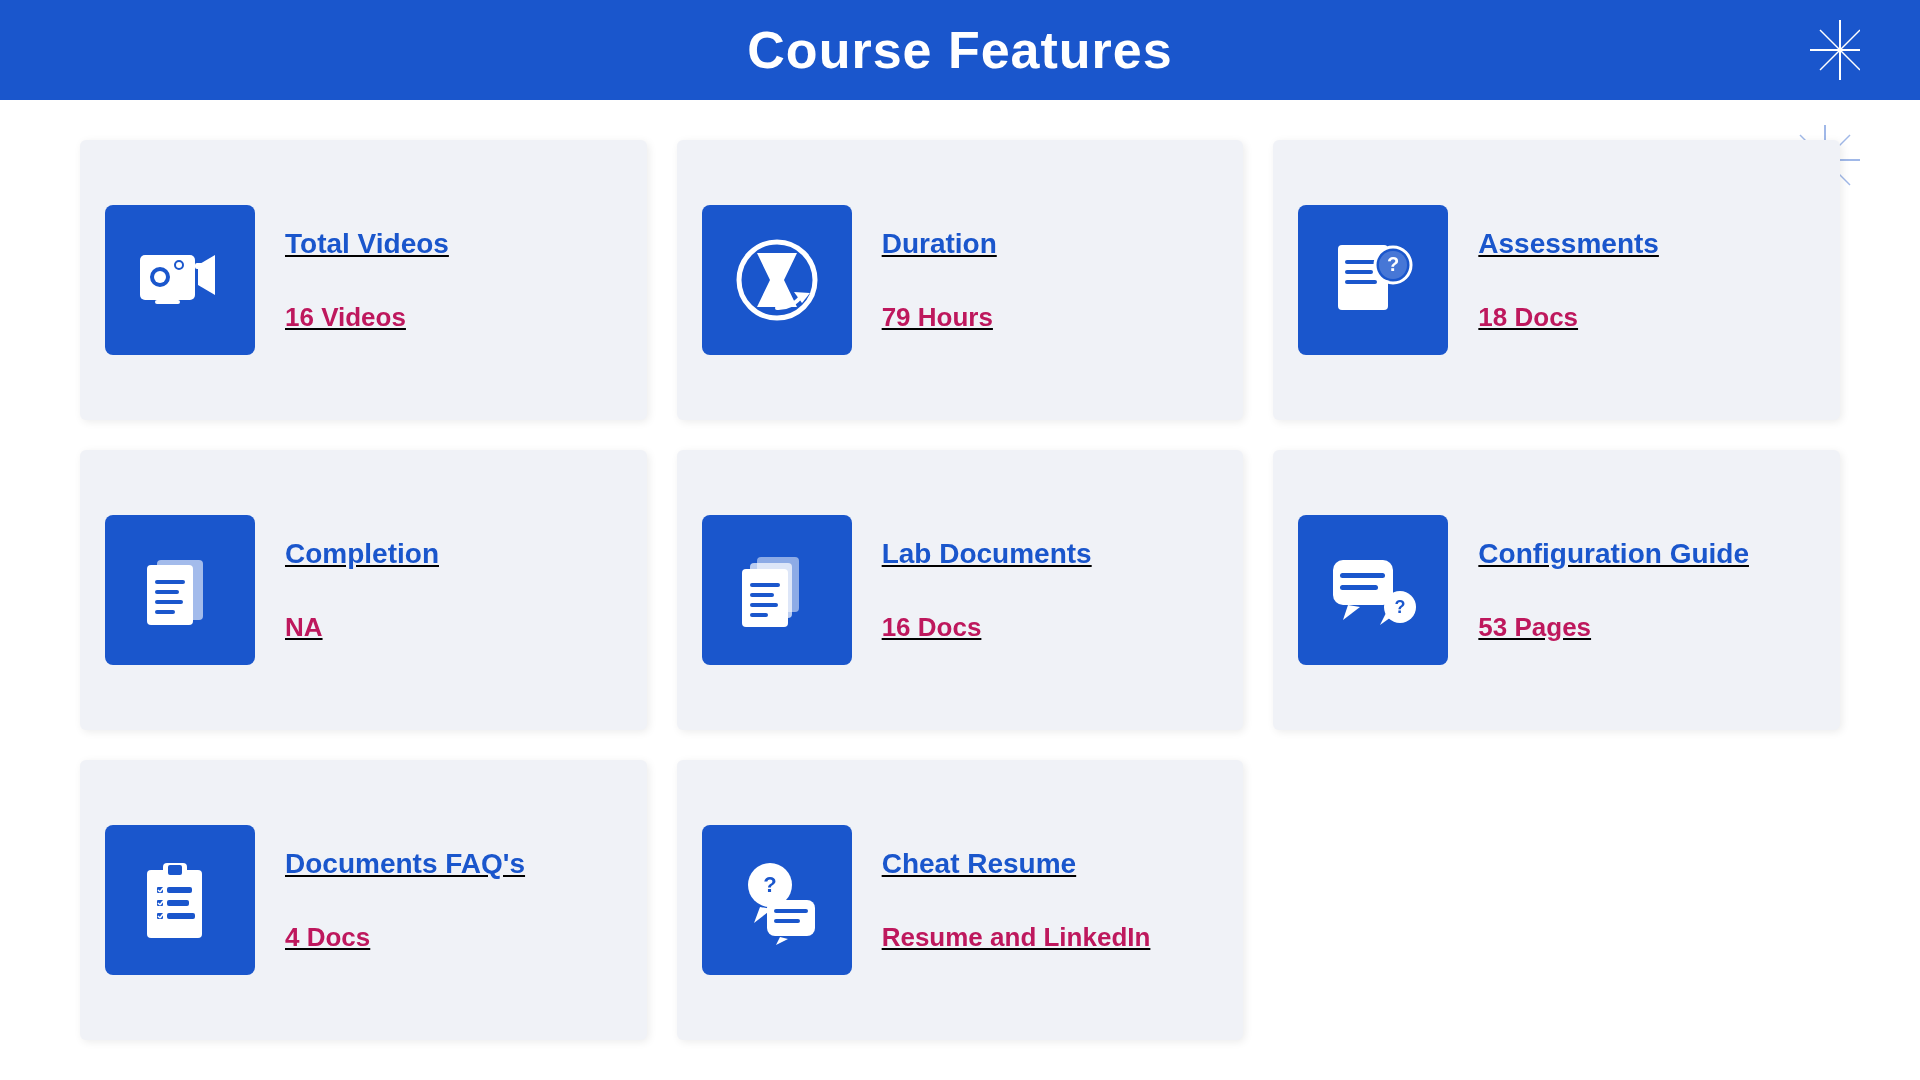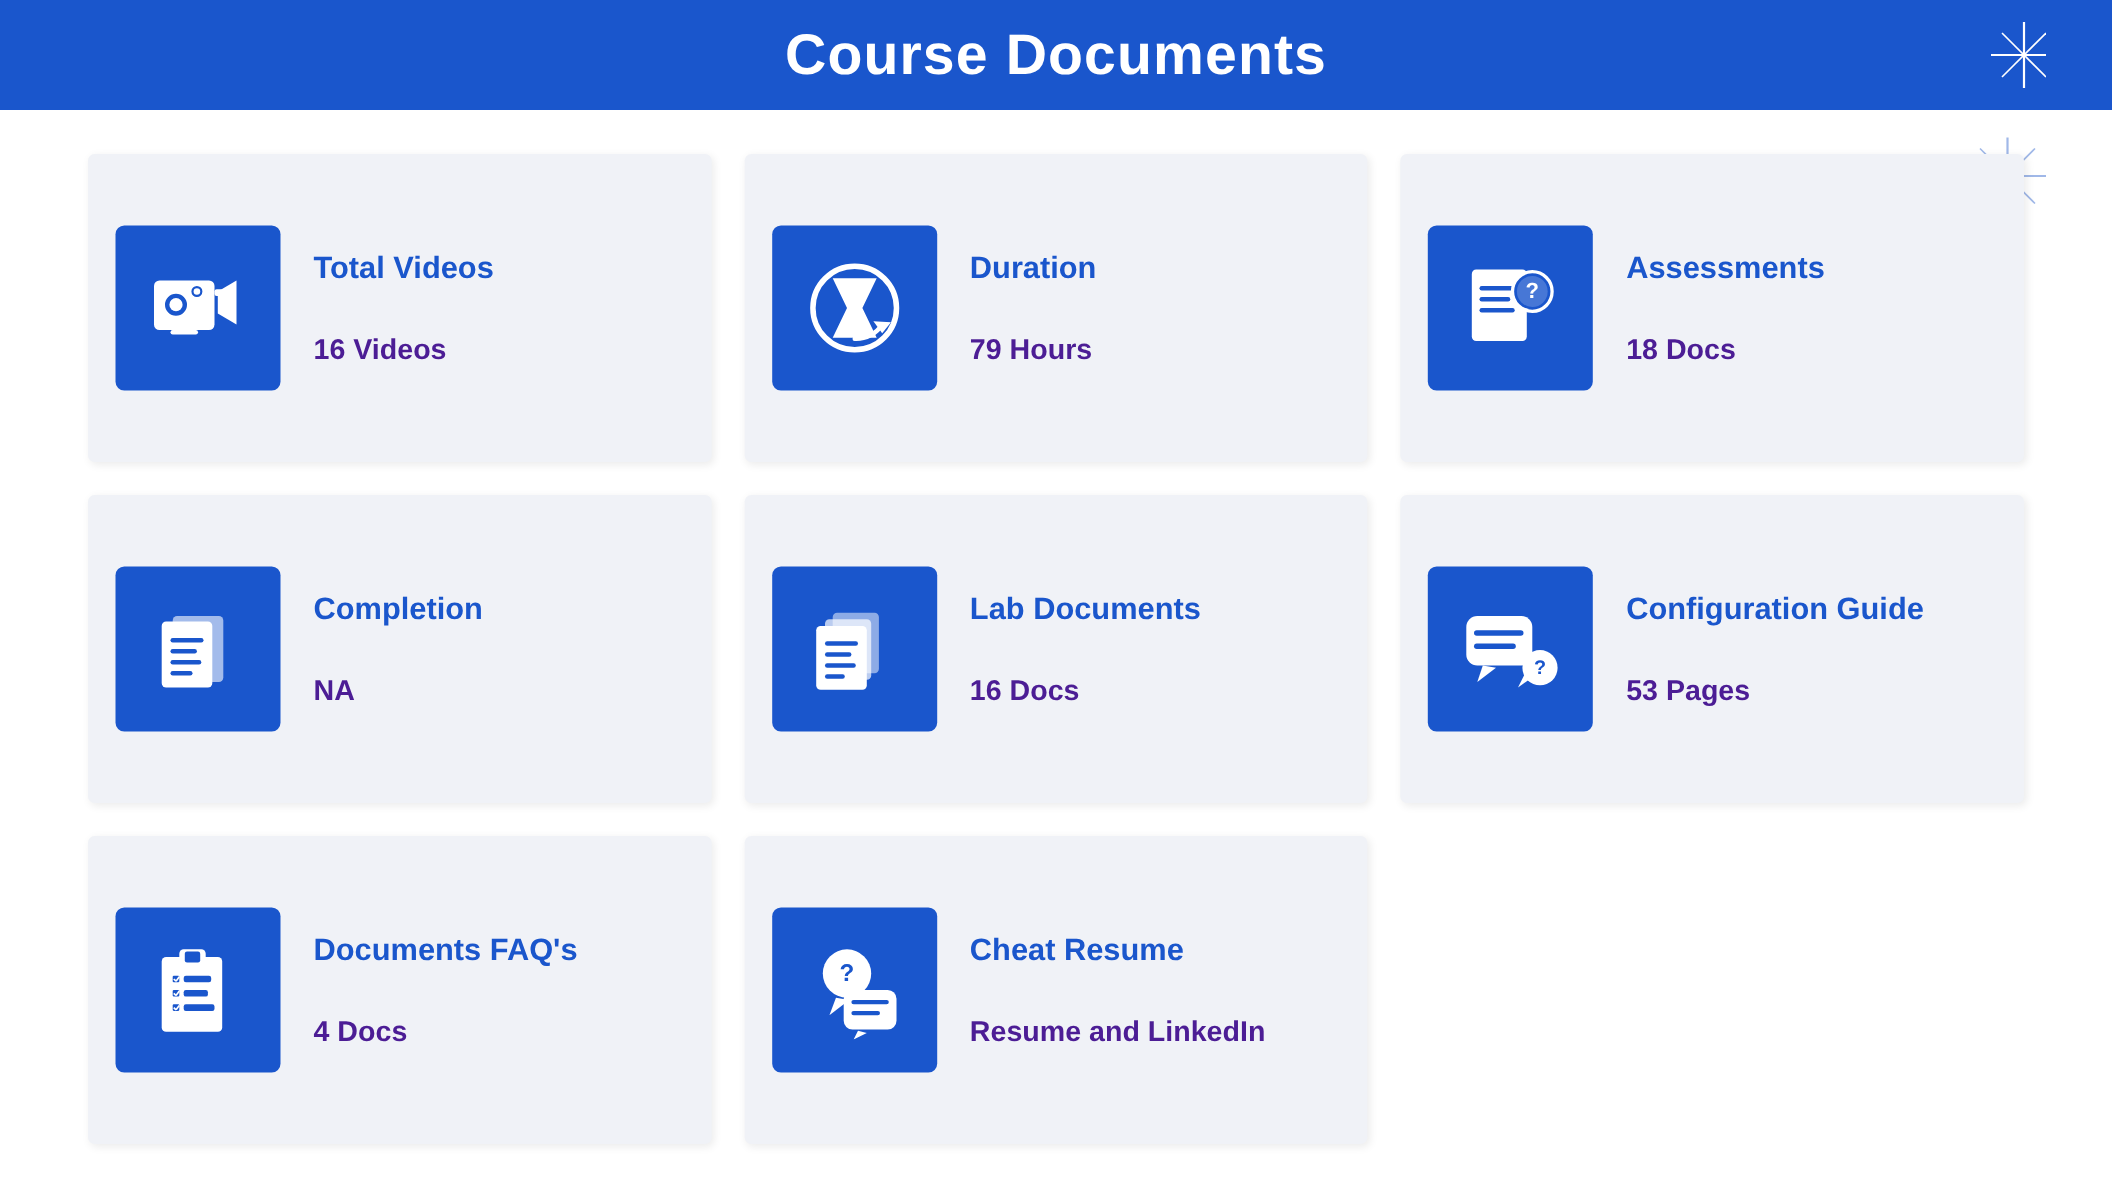--- a/index.html
+++ b/index.html
@@ -32,20 +32,21 @@
       width: 80px;
       height: 80px;
     }
     .main-content {
       padding: 40px 80px;
       display: grid;
       grid-template-columns: repeat(3, 1fr);
       grid-template-rows: repeat(3, 1fr);
       gap: 30px;
       height: 980px;
+      text-decoration: underline;
     }
     .feature-card {
       background: #f0f2f7;
       border-radius: 6px;
       display: flex;
       align-items: center;
       padding: 20px 25px;
       box-shadow: 2px 2px 8px rgba(0,0,0,0.08);
       position: relative;
     }
@@ -69,37 +70,37 @@
       display: flex;
       flex-direction: column;
       gap: 6px;
     }
     .feature-label {
       color: #1a56cc;
       font-size: 28px;
       font-weight: 900;
     }
     .feature-value {
-      color: #4c1d95;
+      color: #be185d;
       font-size: 26px;
       font-weight: 700;
       margin-top: 36px;
     }
     
     .sparkle-decoration {
       position: absolute;
       right: 60px;
       top: 120px;
     }
   </style>
 </head>
 <body>
 
 <div class="header">
-  <span class="header-title">Course Documents</span>
+  <span class="header-title">Course Features</span>
 
   <div class="header-decoration">
     <svg viewBox="0 0 80 80" fill="none" xmlns="http://www.w3.org/2000/svg">
       <line x1="60" y1="10" x2="60" y2="70" stroke="white" stroke-width="2"></line>
       <line x1="30" y1="40" x2="90" y2="40" stroke="white" stroke-width="2"></line>
       <line x1="40" y1="20" x2="80" y2="60" stroke="white" stroke-width="1.5"></line>
       <line x1="80" y1="20" x2="40" y2="60" stroke="white" stroke-width="1.5"></line>
     </svg>
   </div>
 </div>

